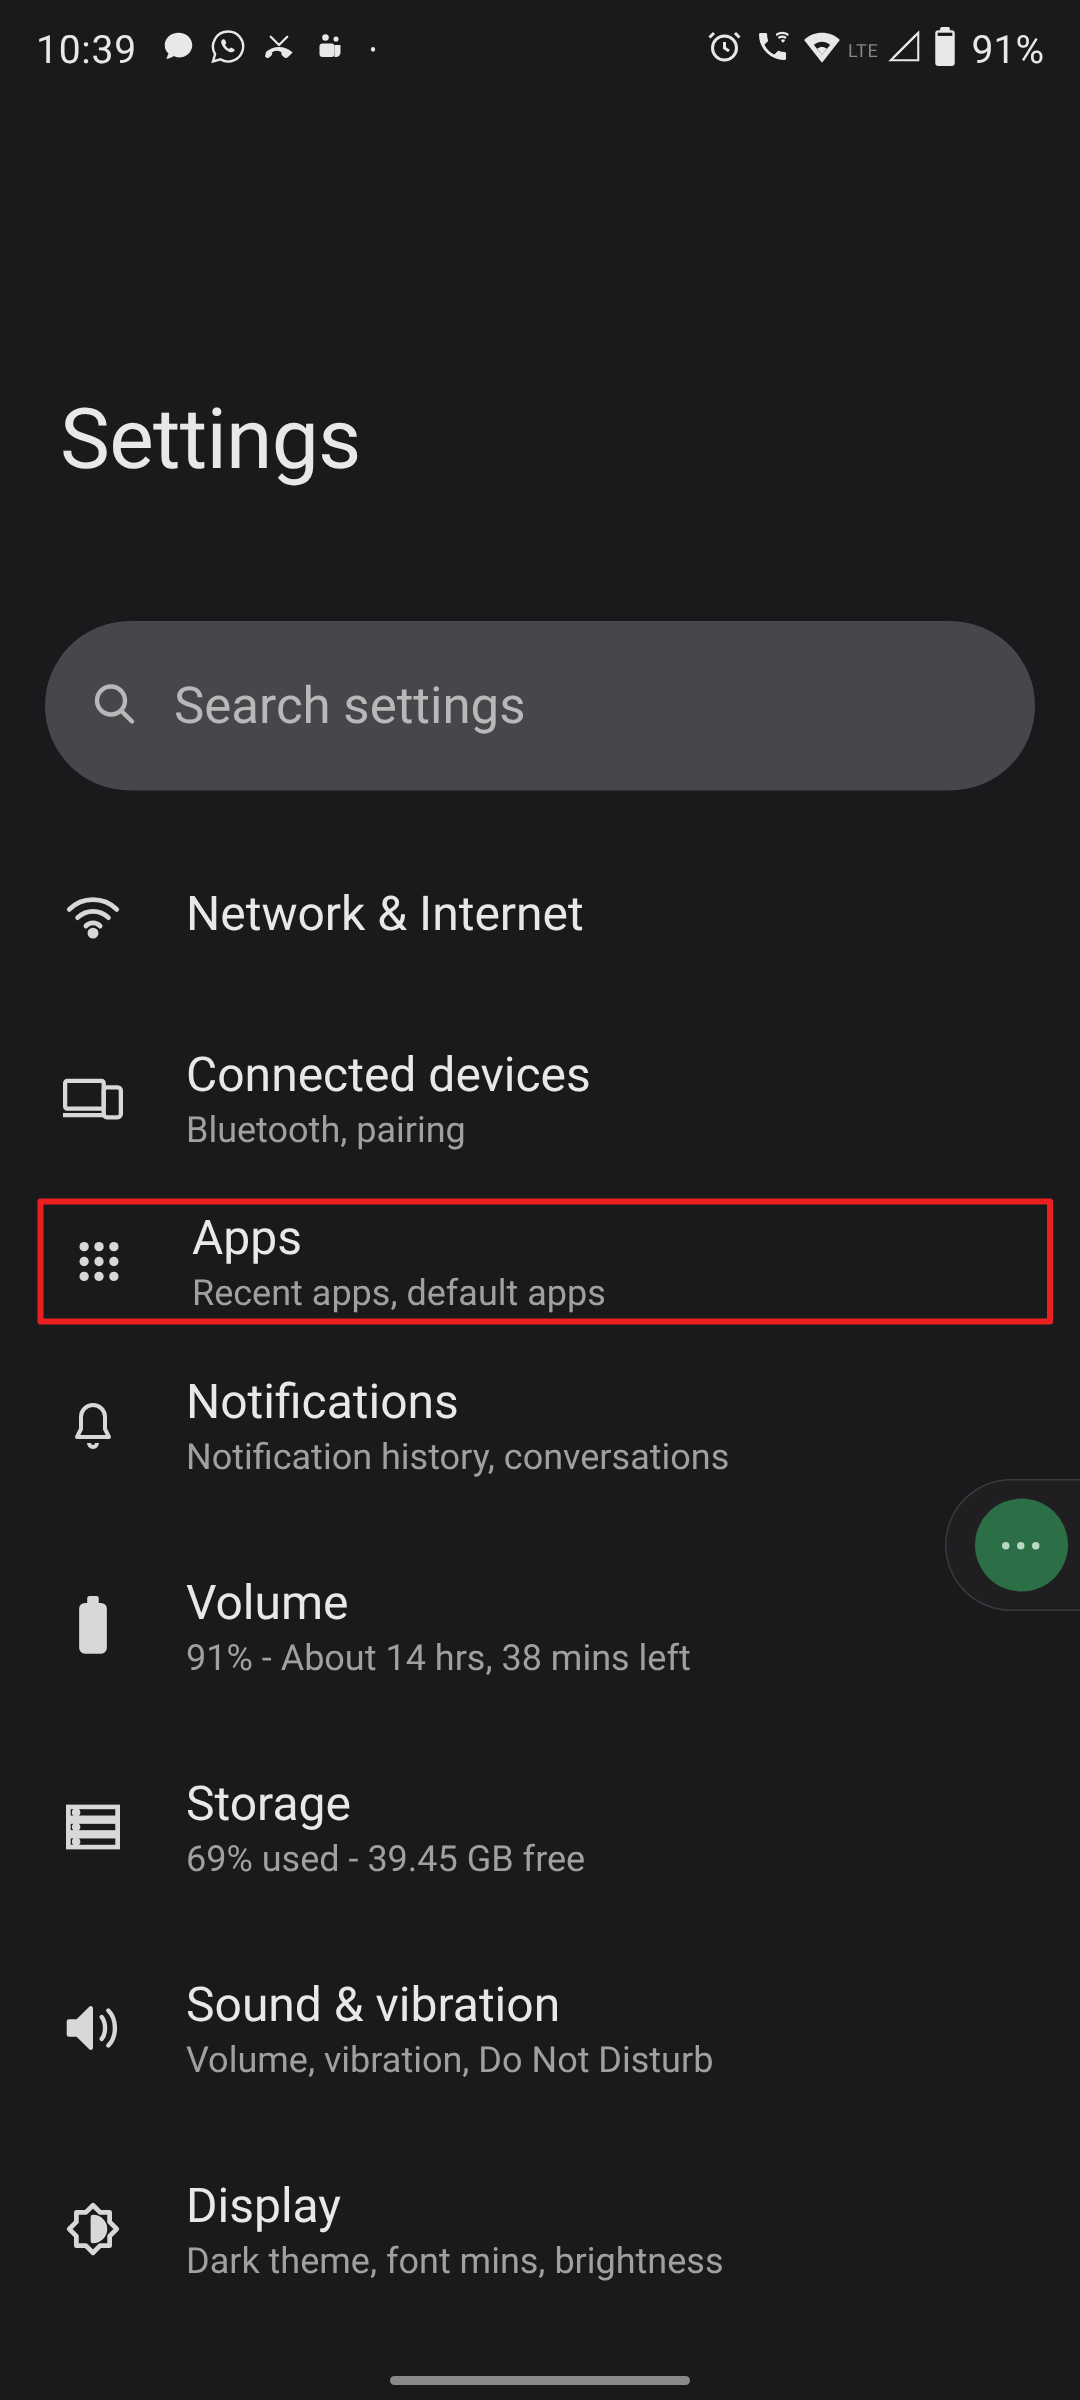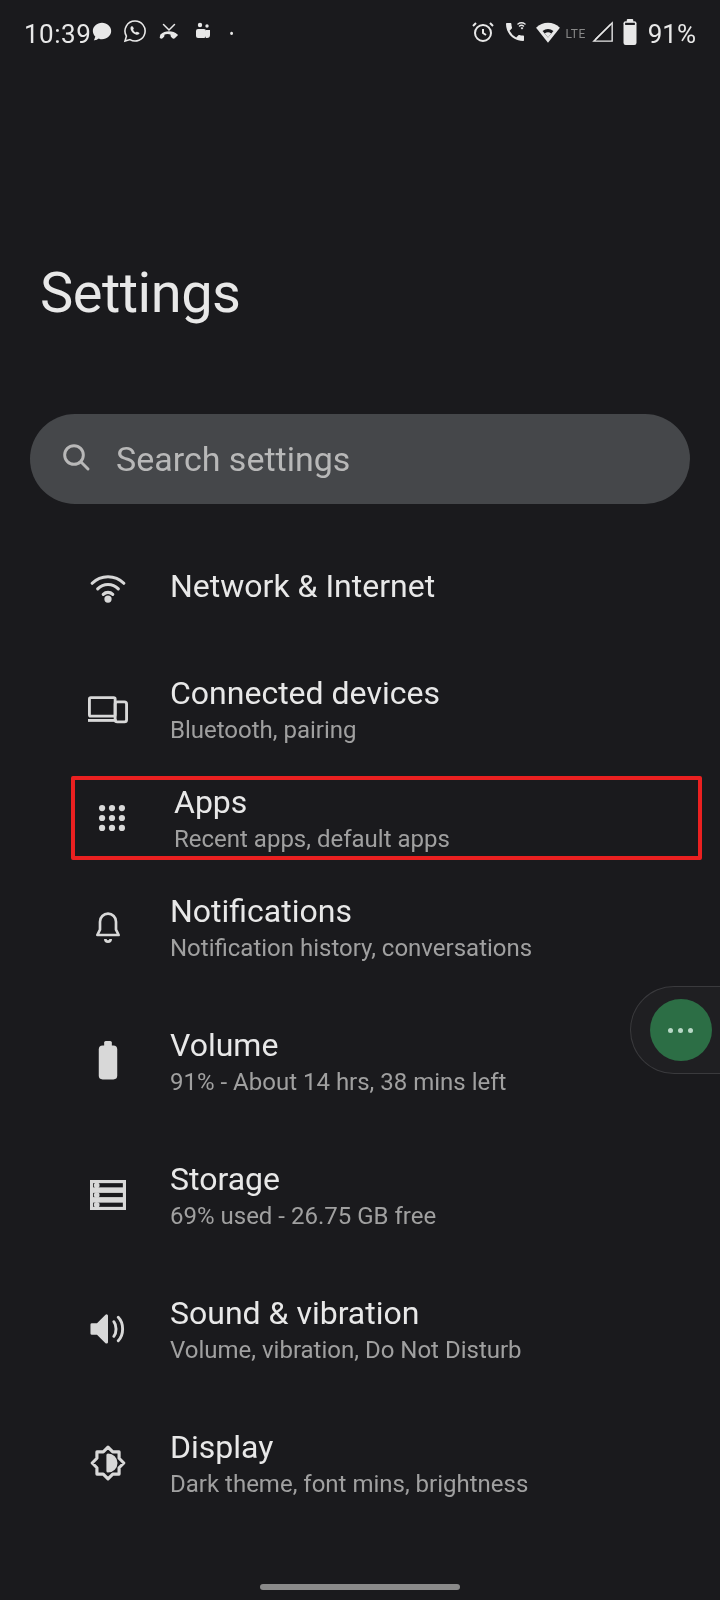--- a/index.html
+++ b/index.html
@@ -22,21 +22,21 @@
       display: flex;
       justify-content: space-between;
       align-items: center;
       padding: 14px 24px 6px 24px;
       height: 60px;
       color: #e8e8e8;
     }
     .status-left {
       display: flex;
       align-items: center;
-      gap: 0;
+      gap: 17px;
       font-size: 26px;
       font-weight: 400;
     }
     .status-left .time {
       letter-spacing: 0.5px;
     }
     .status-left .icons {
       display: flex;
       align-items: center;
       gap: 10px;
@@ -65,37 +65,36 @@
       font-size: 56px;
       font-weight: 400;
       color: #e8e8e8;
       padding: 200px 40px 88px 40px;
       letter-spacing: -0.5px;
     }
     .search-bar {
       margin: 0 30px;
       background: #45474a;
       border-radius: 60px;
-      height: 90px;
+      height: 113px;
       display: flex;
       align-items: center;
       padding: 0 30px;
       gap: 24px;
     }
     .search-bar svg {
       flex-shrink: 0;
     }
     .search-placeholder {
       font-size: 34px;
       color: #b8b8b8;
       font-weight: 400;
     }
     .settings-list {
       padding: 30px 0 0 0;
-      margin-left: 46px;
     }
     .setting-item {
       display: flex;
       align-items: center;
       padding: 32px 40px;
       gap: 40px;
     }
     .setting-icon {
       width: 44px;
       height: 44px;
@@ -339,21 +338,21 @@
           <rect x="1" y="1" width="22" height="5"></rect>
           <rect x="1" y="7.5" width="22" height="5"></rect>
           <rect x="1" y="14" width="22" height="5"></rect>
           <circle cx="4.5" cy="3.5" r="0.8" fill="#d8d8d8"></circle>
           <circle cx="4.5" cy="10" r="0.8" fill="#d8d8d8"></circle>
           <circle cx="4.5" cy="16.5" r="0.8" fill="#d8d8d8"></circle>
         </svg>
     </span>
     <div class="setting-text">
       <div class="setting-title">Storage</div>
-      <div class="setting-subtitle">69% used - 26.75 GB free</div>
+      <div class="setting-subtitle">69% used - 39.45 GB free</div>
     </div>
   </div>
 
   <div class="setting-item">
     <span class="setting-icon">
       <svg width="38" height="34" viewBox="0 0 26 22" fill="none" stroke="#d8d8d8" stroke-width="2" stroke-linejoin="round" stroke-linecap="round">
           <path d="M2 8h4l6-6v18l-6-6H2z" fill="#d8d8d8"></path>
           <path d="M17 6c2 2.5 2 7.5 0 10"></path>
           <path d="M20 3c4 4 4 12 0 16"></path>
         </svg>

